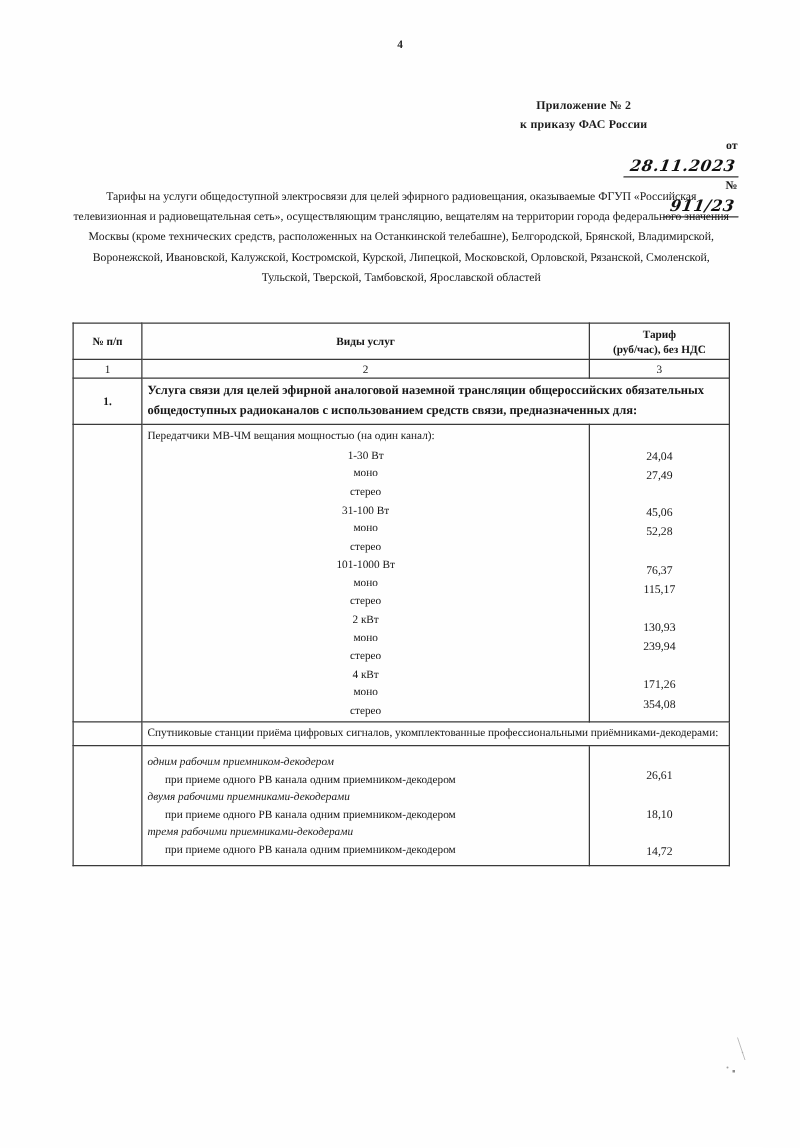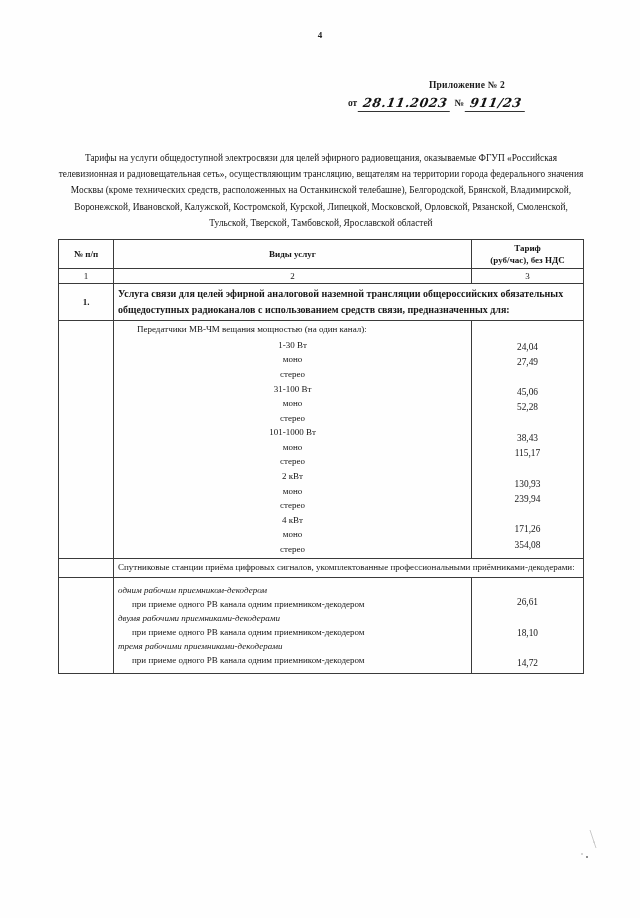--- a/index.html
+++ b/index.html
@@ -46,20 +46,21 @@
   .appendix .ln1 { letter-spacing: .2px; }
   .appendix .ln2 { letter-spacing: .2px; }
   .order-line {
     margin-top: 3px;
     display: flex;
     align-items: flex-end;
     justify-content: flex-start;
     font-size: 9.5px;
     font-weight: bold;
     padding-left: 6px;
+    flex-direction: column;
   }
   .order-line .lbl { padding-right: 2px; padding-bottom: 1px; }
   .hand {
     font-family: "DejaVu Serif", serif;
     font-style: italic;
     font-weight: bold;
     font-size: 12.5px;
     letter-spacing: .6px;
     color: #111;
     border-bottom: 1.1px solid #333;
@@ -77,21 +78,21 @@
     width: 530px;
     text-align: center;
     font-size: 9.4px;
     font-weight: normal;
     line-height: 1.72;
     color: #171717;
   }
   
   .tbl-wrap {
     position: absolute;
-    top: 239px;
+    top: 258px;
     left: 58px;
     width: 525px;
   }
   table.tariff {
     width: 100%;
     border-collapse: collapse;
     table-layout: fixed;
     font-size: 8.9px;
     color: #161616;
   }
@@ -141,21 +142,20 @@
     text-align: center;
     font-size: 9.4px;
     vertical-align: middle;
   }
   td.val.topped   { vertical-align: top;  padding-top: 3px; }
 
   
   .power-intro {
     font-size: 9px;
     padding-bottom: 1px;
-    margin-left: 19px;
   }
   .power-line {
     text-align: center;
     font-size: 9px;
     line-height: 1.62;
   }
   .power-line.grp { }
   .val-col-inner {
     display: flex;
     flex-direction: column;
@@ -190,20 +190,21 @@
 </style>
 </head>
 <body>
 
 <div class="page">
 
   <div class="page-number">4</div>
 
   <div class="appendix">
     <div class="ln1">Приложение № 2</div>
+    <div class="ln2">к приказу ФАС России</div>
     <div class="order-line">
       <span class="lbl">от</span>
       <span class="hand">28.11.2023</span>
       <span class="num-sign">№</span>
       <span class="hand">911/23</span>
     </div>
   </div>
 
   <div class="doc-title">Тарифы на услуги общедоступной электросвязи для целей эфирного радиовещания, оказываемые  ФГУП «Российская телевизионная и радиовещательная сеть», осуществляющим трансляцию, вещателям на территории города федерального значения Москвы (кроме технических средств, расположенных на Останкинской телебашне), Белгородской, Брянской, Владимирской, Воронежской, Ивановской, Калужской,  Костромской, Курской, Липецкой, Московской, Орловской, Рязанской, Смоленской,  Тульской, Тверской, Тамбовской, Ярославской областей</div>
 
@@ -260,21 +261,21 @@
           </td>
           <td class="val topped">
             <div id="power-values" class="val-col-inner">
                 <div class="val-line blank">.</div>
                 <div class="val-line">24,04</div>
                 <div class="val-line">27,49</div>
                 <div class="val-line blank">.</div>
                 <div class="val-line">45,06</div>
                 <div class="val-line">52,28</div>
                 <div class="val-line blank">.</div>
-                <div class="val-line">38,43</div>
+                <div class="val-line">76,37</div>
                 <div class="val-line">115,17</div>
                 <div class="val-line blank">.</div>
                 <div class="val-line">130,93</div>
                 <div class="val-line">239,94</div>
                 <div class="val-line blank">.</div>
                 <div class="val-line">171,26</div>
                 <div class="val-line">354,08</div>
               </div>
           </td>
         </tr>

